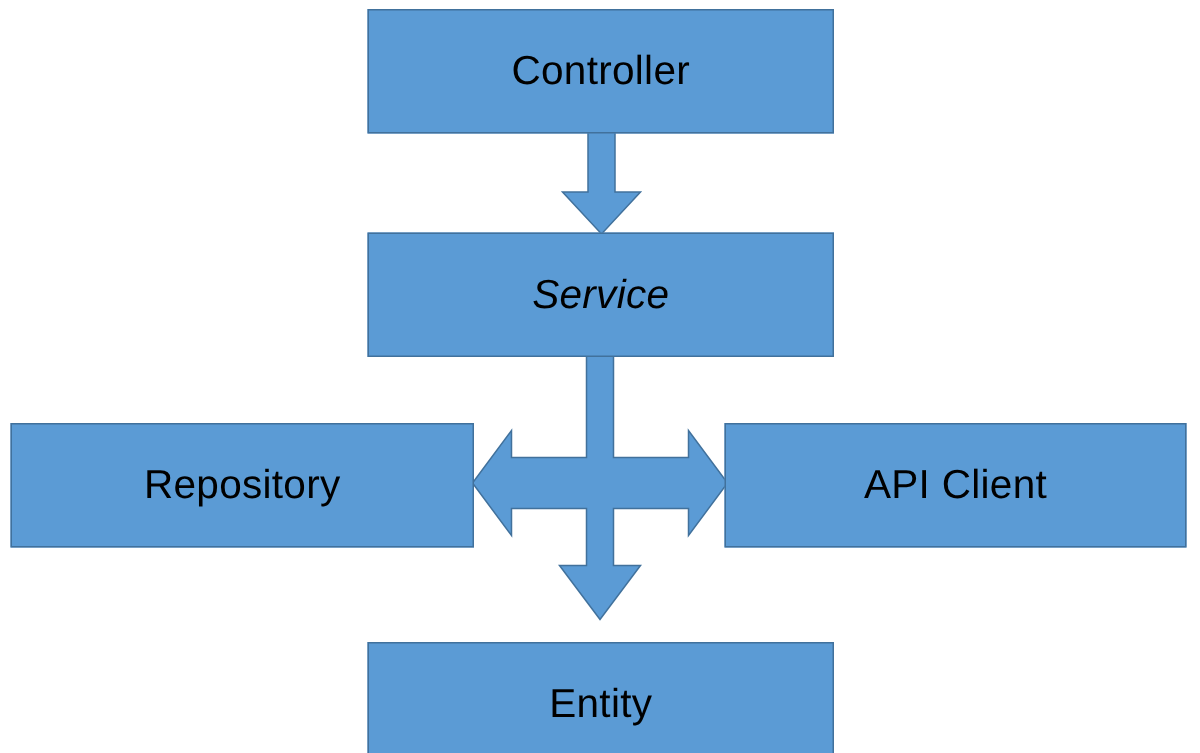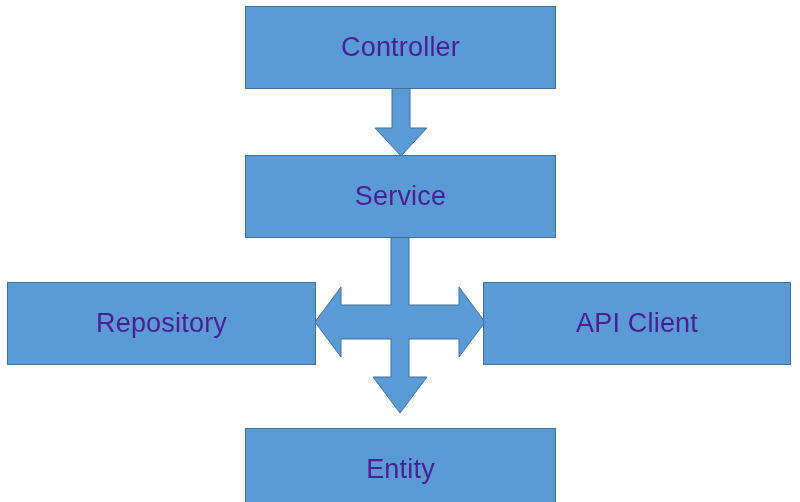--- a/index.html
+++ b/index.html
@@ -21,21 +21,21 @@
   .node {
     position: absolute;
     box-sizing: border-box;
     background: #5b9bd5;
     border: 1px solid #41719c;
     display: flex;
     align-items: center;
     justify-content: center;
   }
   .node-label {
-    color: #4c1d95;
+    color: #000000;
     font-family: "Liberation Sans", sans-serif;
     font-size: 27px;
     font-weight: 400;
     line-height: 1;
     letter-spacing: 0.2px;
     white-space: nowrap;
     user-select: none;
   }
   .connector {
     position: absolute;
@@ -43,21 +43,21 @@
   }
   .connector path {
     fill: #5b9bd5;
     stroke: #41719c;
     stroke-width: 1;
     stroke-linejoin: miter;
   }
 
   
   #node-controller { left: 245px; top: 6px;   width: 311px; height: 83px; }
-  #node-service    { left: 245px; top: 155px; width: 311px; height: 83px; }
+  #node-service    { left: 245px; top: 155px; width: 311px; height: 83px; font-style: italic; }
   #node-repository { left: 7px;   top: 282px; width: 309px; height: 83px; }
   #node-apiclient  { left: 483px; top: 282px; width: 308px; height: 83px; }
   #node-entity     { left: 245px; top: 412px; width: 311px; height: 83px; margin-top: 16px; }
 
   
   #conn-controller-service { left: 374px; top: 88px; width: 54px; height: 69px; }
   #conn-cross { left: 314px; top: 237px; width: 172px; height: 177px; }
 </style>
 </head>
 <body>

